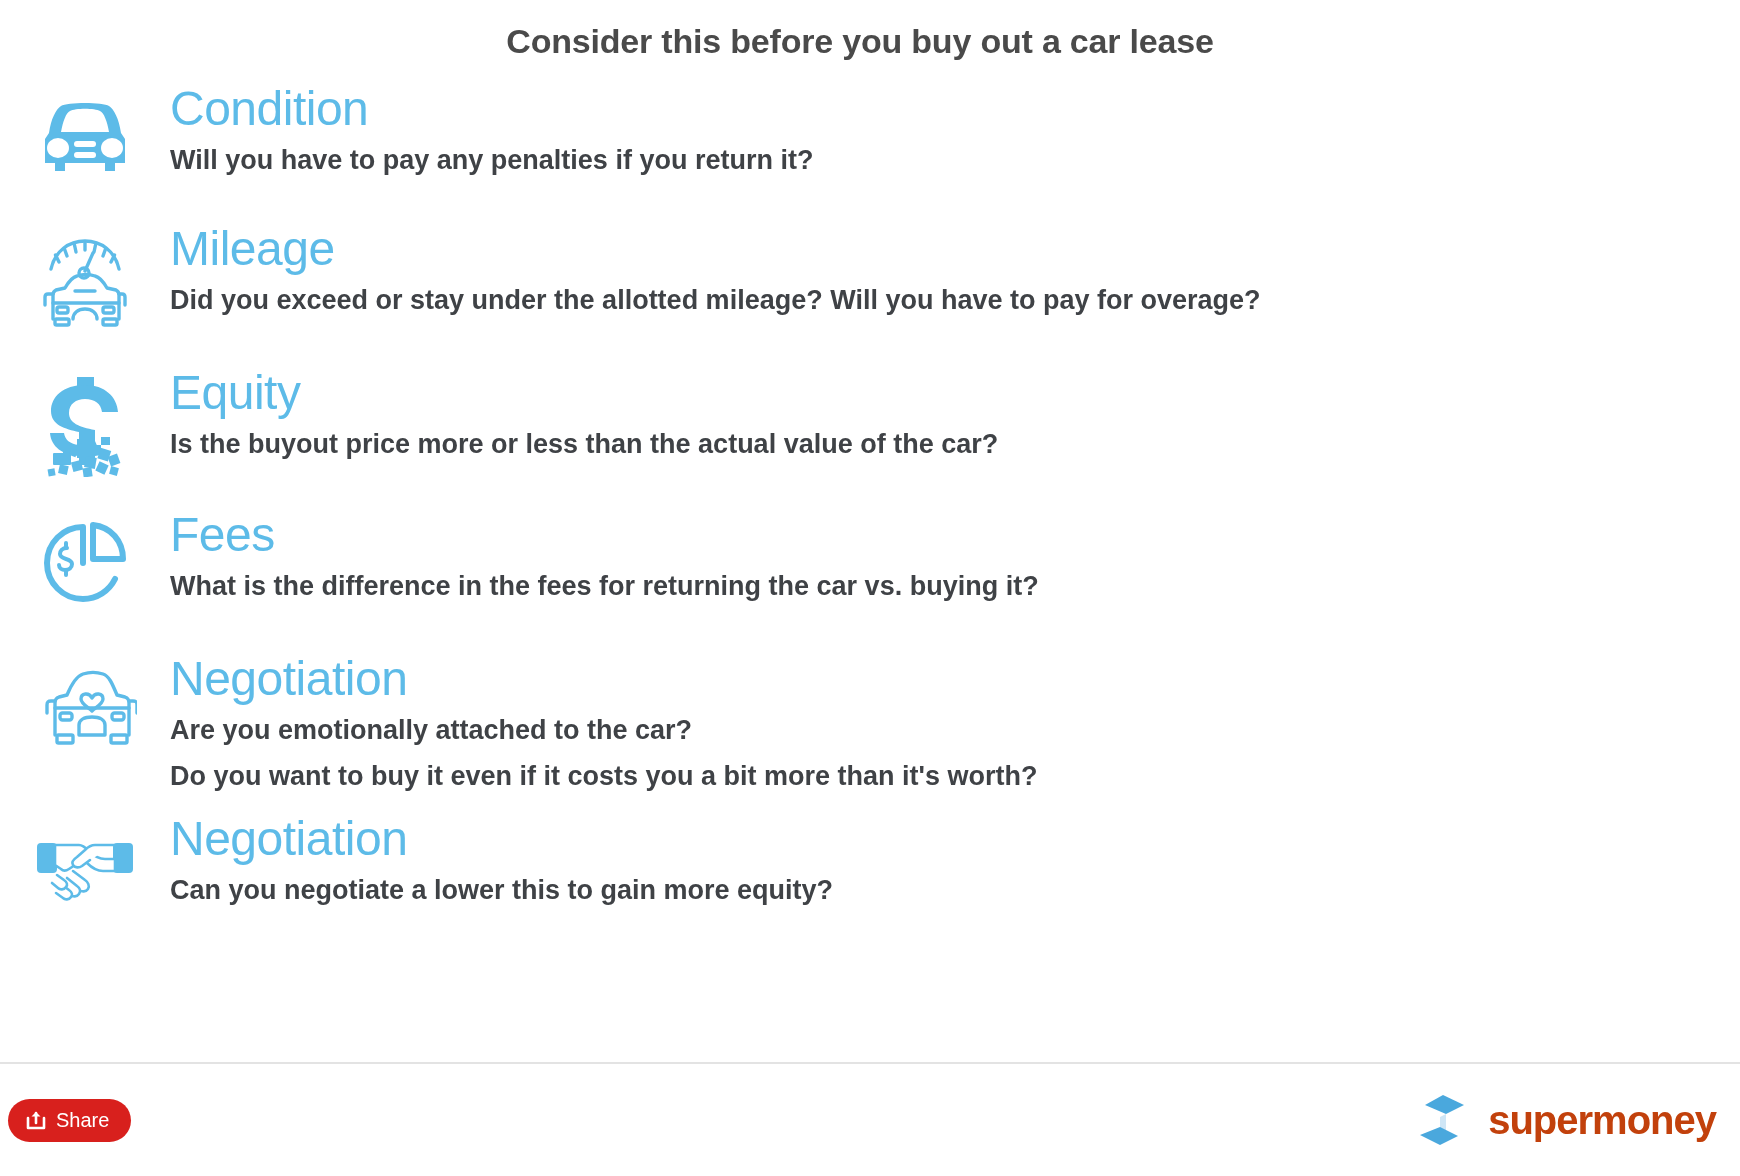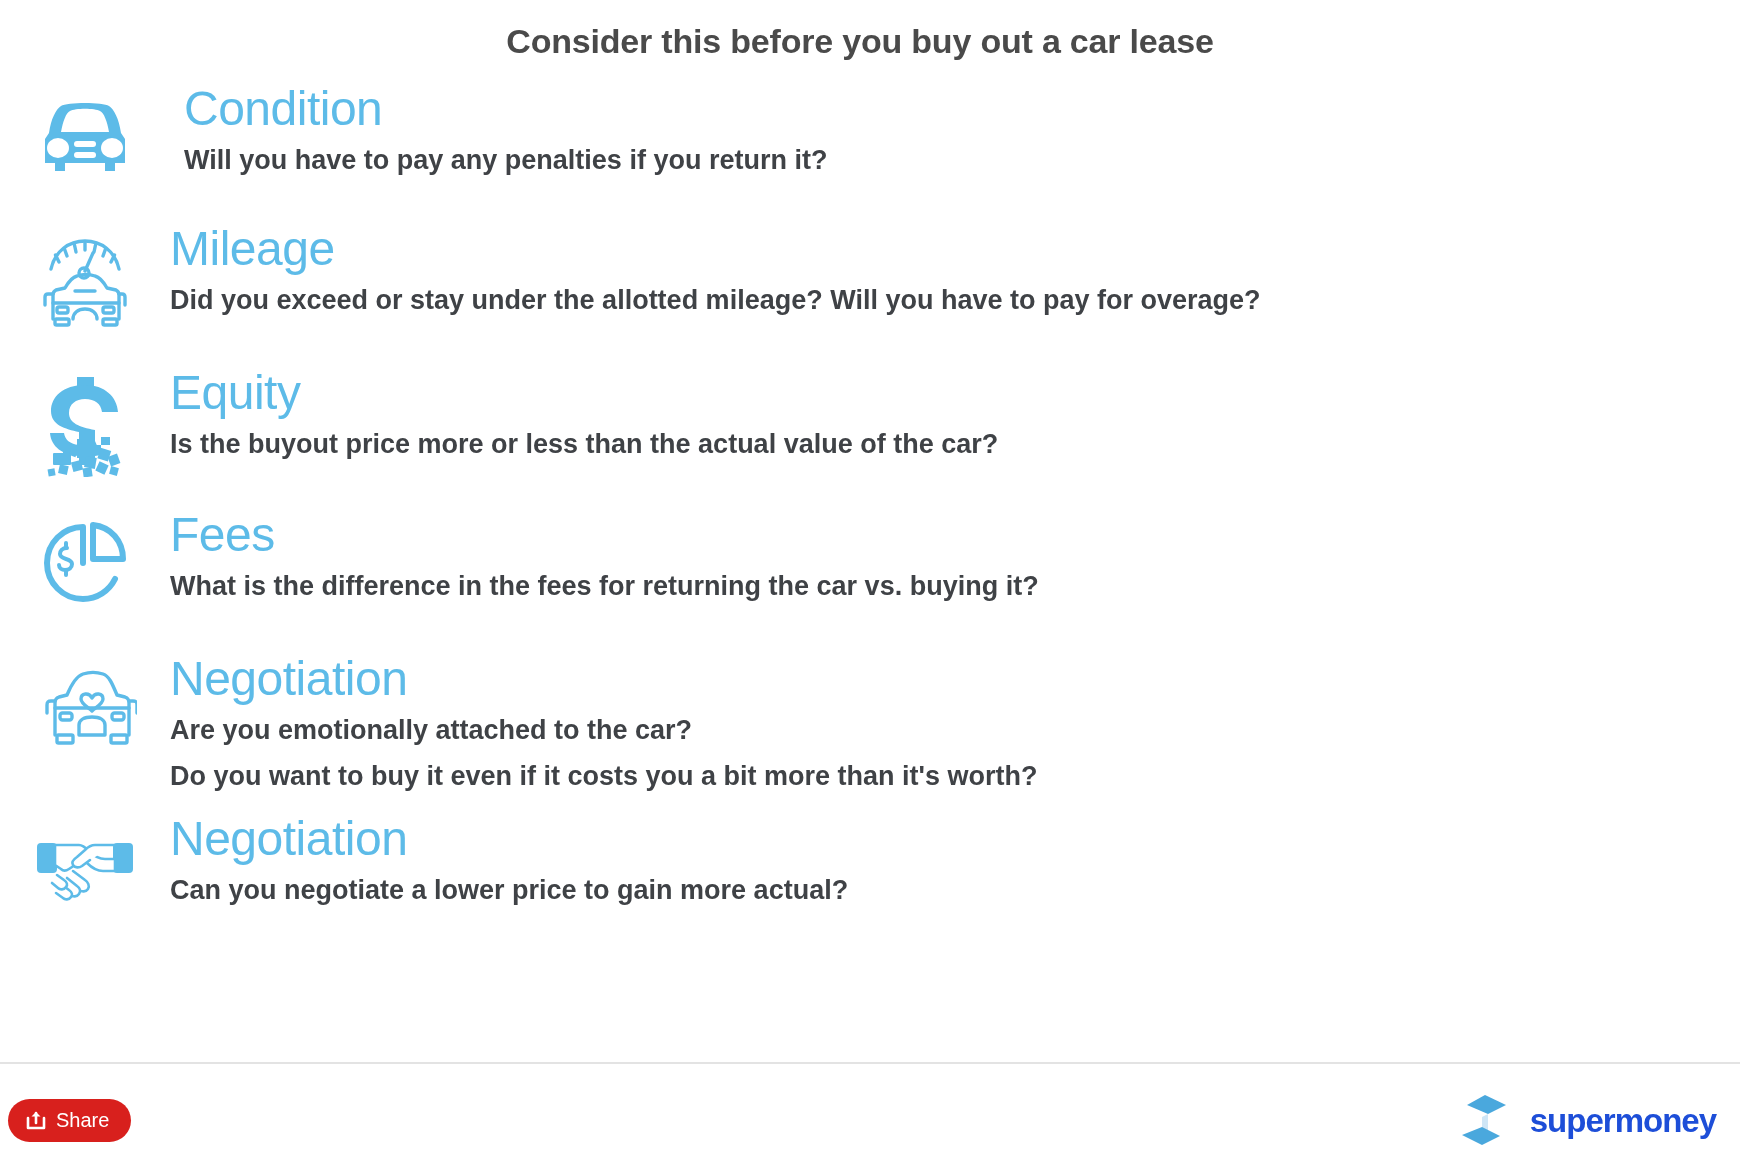--- a/index.html
+++ b/index.html
@@ -62,21 +62,21 @@
   }
   .body-line {
     font-size: 27px;
     line-height: 1.28;
     font-weight: bold;
     color: #3f4246;
   }
   .body-line + .body-line { margin-top: 12px; }
 
   
-  .row-condition  { min-height: 140px; gap: 14px; }
+  .row-condition  { min-height: 140px; }
   .row-equity     { min-height: 142px; }
   .row-mileage    { min-height: 144px; }
   .row-fees       { min-height: 144px; }
   .row-preference { min-height: 160px; }
   .row-negotiation{ min-height: 120px; justify-content: space-between; }
 
   .row-condition  .icon-cell { padding-top: 14px; }
   .row-equity     .icon-cell { padding-top: 6px; }
   .row-mileage    .icon-cell { padding-top: 8px; }
   .row-fees       .icon-cell { padding-top: 6px; }
@@ -117,23 +117,23 @@
     cursor: pointer;
   }
   .share-btn svg { display: block; }
   .logo {
     display: flex;
     align-items: center;
     gap: 14px;
     padding-right: 6px;
   }
   .logo-word {
-    font-size: 33px;
+    font-size: 40px;
     font-weight: bold;
-    color: #1d4ed8;
+    color: #c2410c;
     letter-spacing: -1px;
     line-height: 1;
   }
 </style>
 </head>
 <body>
 
 <div class="page">
 
   <div class="title">Consider this before you buy out a car lease</div>
@@ -277,21 +277,21 @@
             <path d="M82 14 L62 14 C58 14 55 16 52 19 L44 26 C41 28 38 31 40 34 C42 37 46 37 49 35 L57 29"></path>
             <path d="M40 40 L52 49 C55 51 57 55 55 58 C53 61 49 61 46 59 L35 51"></path>
             <path d="M34 47 L44 55 C47 57 48 60 46 63 C44 66 40 66 37 64 L28 57"></path>
             <path d="M28 53 L36 59 C39 61 40 64 38 66 C36 69 32 69 30 67 L23 62"></path>
             <path d="M24 44 L31 49 C34 51 35 54 33 56 C31 59 27 59 25 57 L19 52"></path>
           </g>
         </svg>
       </div>
       <div class="text-cell">
         <div class="heading">Negotiation</div>
-        <div class="body-line">Can you negotiate a lower price to gain more actual?</div>
+        <div class="body-line">Can you negotiate a lower this to gain more equity?</div>
       </div>
     </div>
 
   </div>
 
   <div class="divider"></div>
 
   <div class="footer">
     <button class="share-btn">
       <svg width="22" height="22" viewBox="0 0 22 22">

